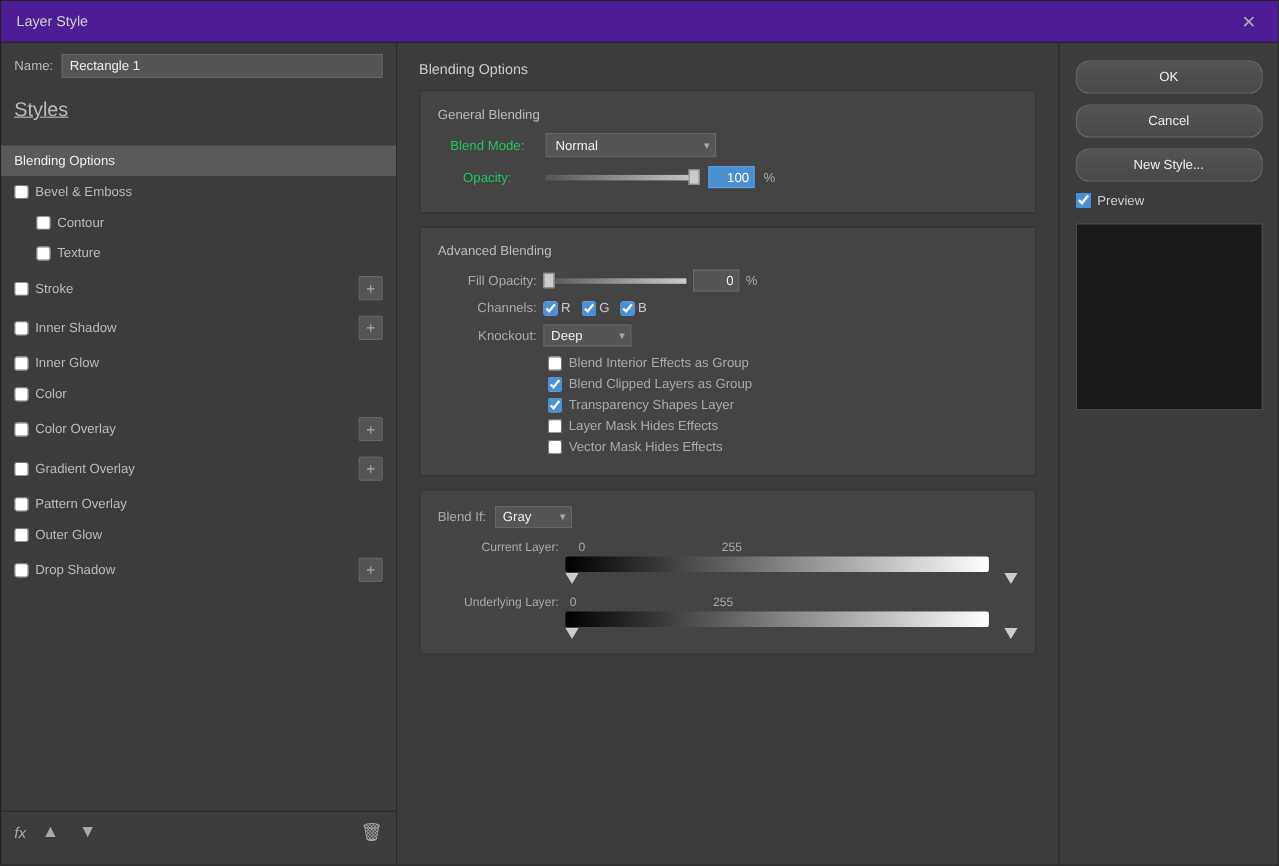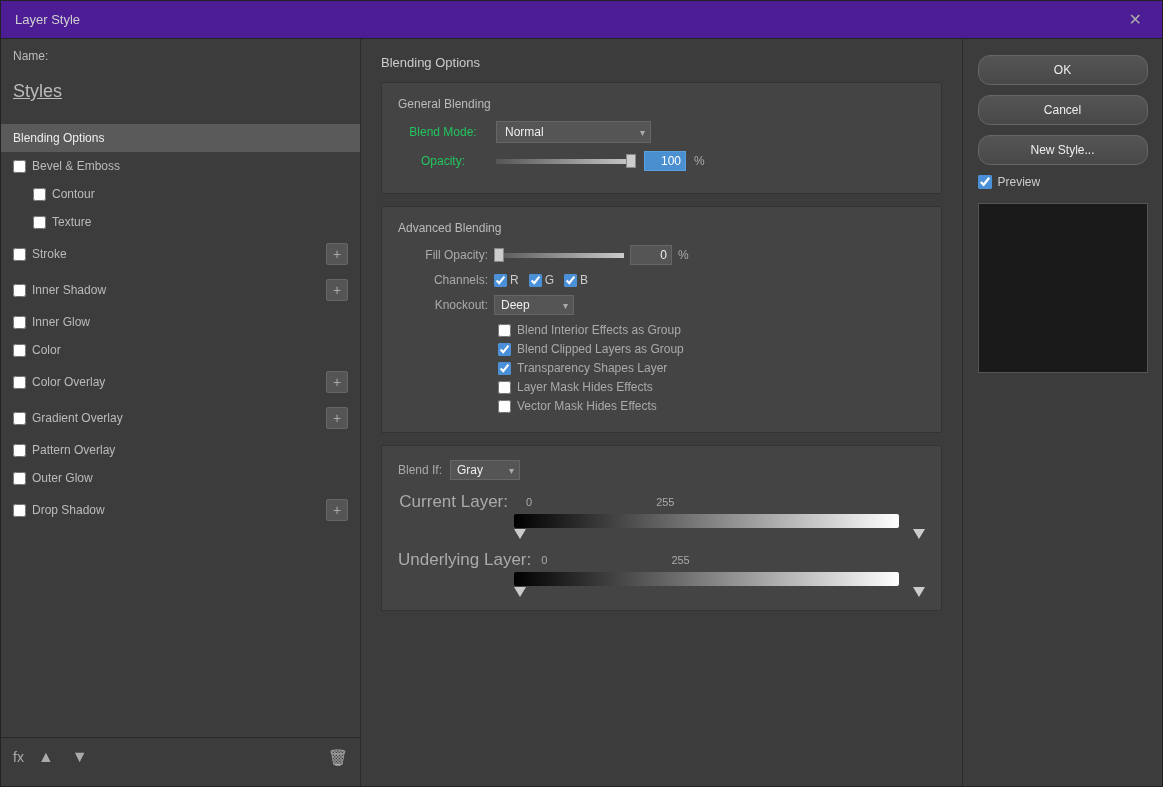--- a/index.html
+++ b/index.html
@@ -137,20 +137,21 @@
     
     .bottom-toolbar {
       display: flex;
       align-items: center;
       padding: 8px 12px;
       border-top: 1px solid #2a2a2a;
       gap: 10px;
     }
     .fx-label {
       color: #aaa;
+      font-style: italic;
       font-size: 14px;
     }
     .toolbar-btn {
       background: none;
       border: none;
       color: #aaa;
       font-size: 16px;
       cursor: pointer;
       padding: 2px 4px;
     }
@@ -323,21 +324,21 @@
       cursor: pointer;
       appearance: none;
       -webkit-appearance: none;
       width: 70px;
     }
     .layer-slider-section {
       margin-bottom: 10px;
     }
     .layer-slider-label {
       color: #aaa;
-      font-size: 17px;
+      font-size: 11px;
       text-align: right;
       min-width: 110px;
       display: inline-block;
     }
     .slider-values {
       display: flex;
       align-items: center;
       margin-bottom: 2px;
       gap: 4px;
     }
@@ -420,20 +421,21 @@
     <span class="title-bar-title">Layer Style</span>
     <button class="close-btn">✕</button>
   </div>
 
   <div class="dialog-body">
 
     <div class="left-panel">
 
       <div class="name-row">
         <span class="name-label">Name:</span>
+        <input type="text" class="name-input" value="Rectangle 1" style="">
       </div>
 
       <div class="styles-section">
         <div class="styles-label">Styles</div>
       </div>
 
       <div class="layer-list">
 
         <div class="layer-item active">
           <span class="item-label">Blending Options</span>

